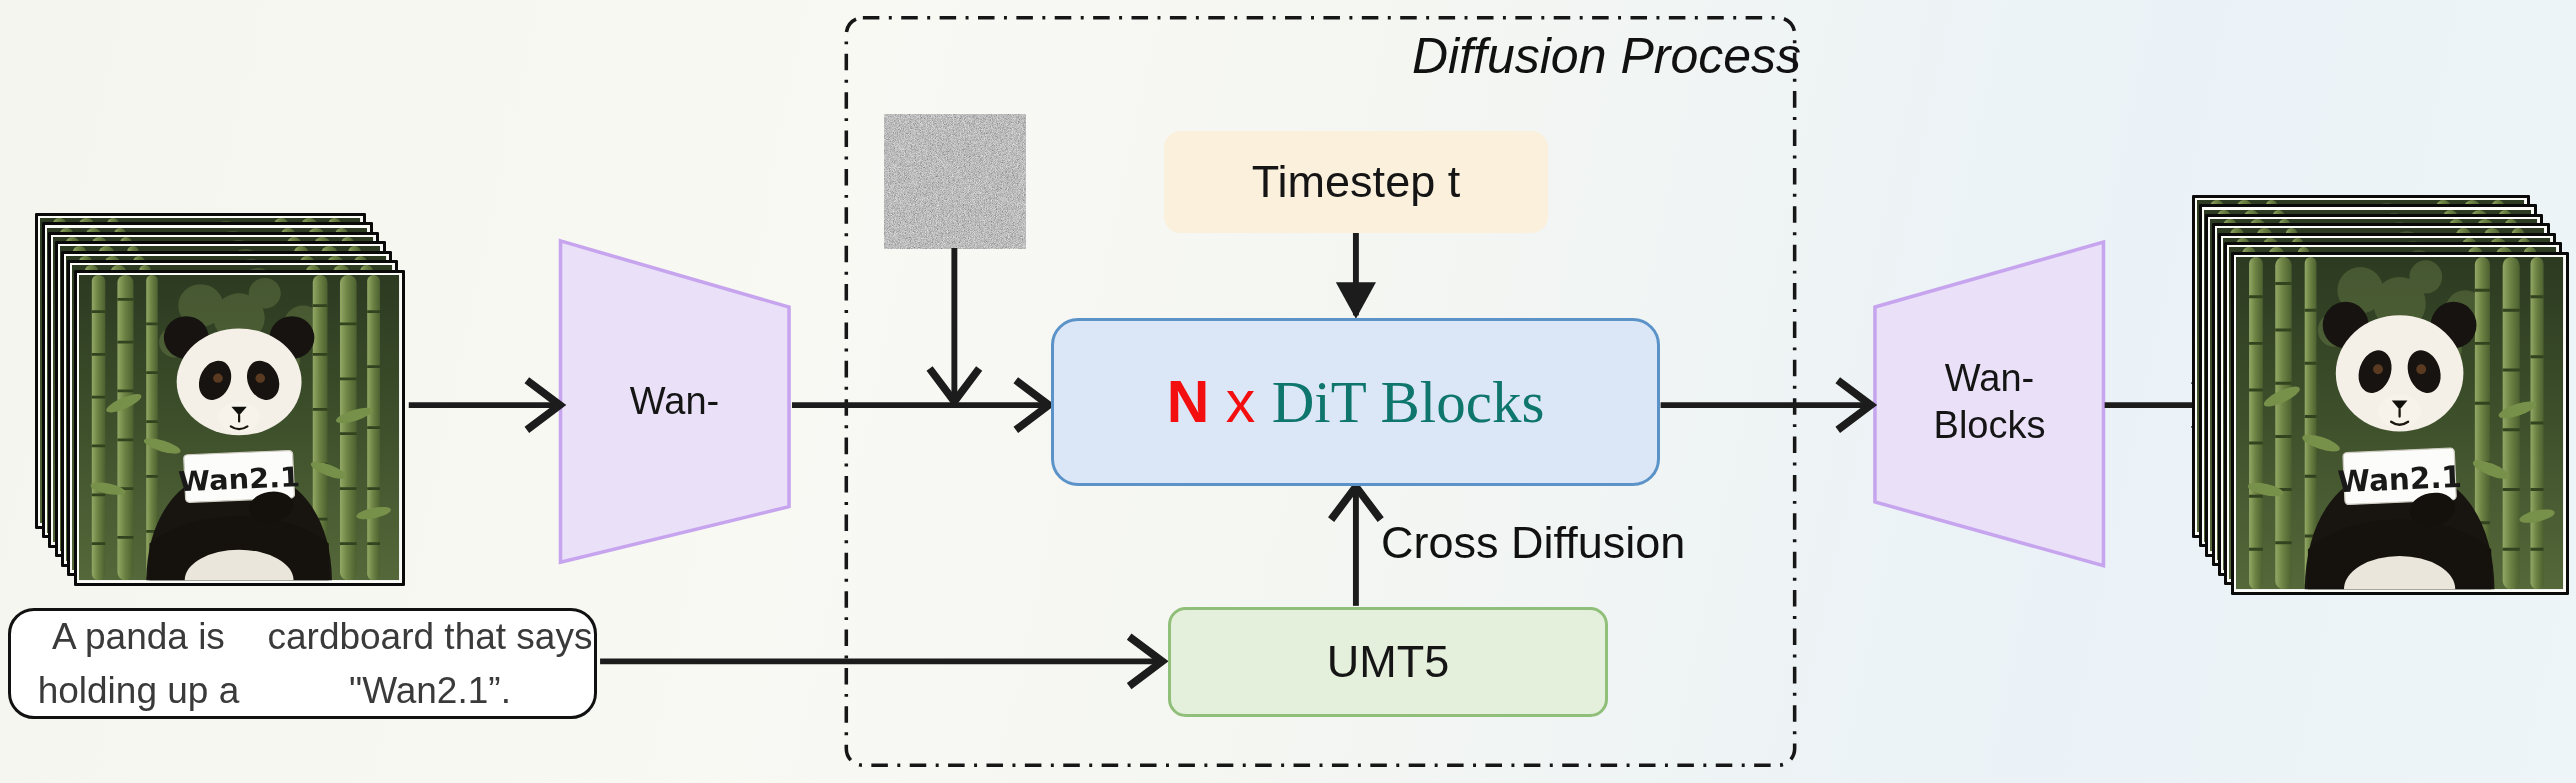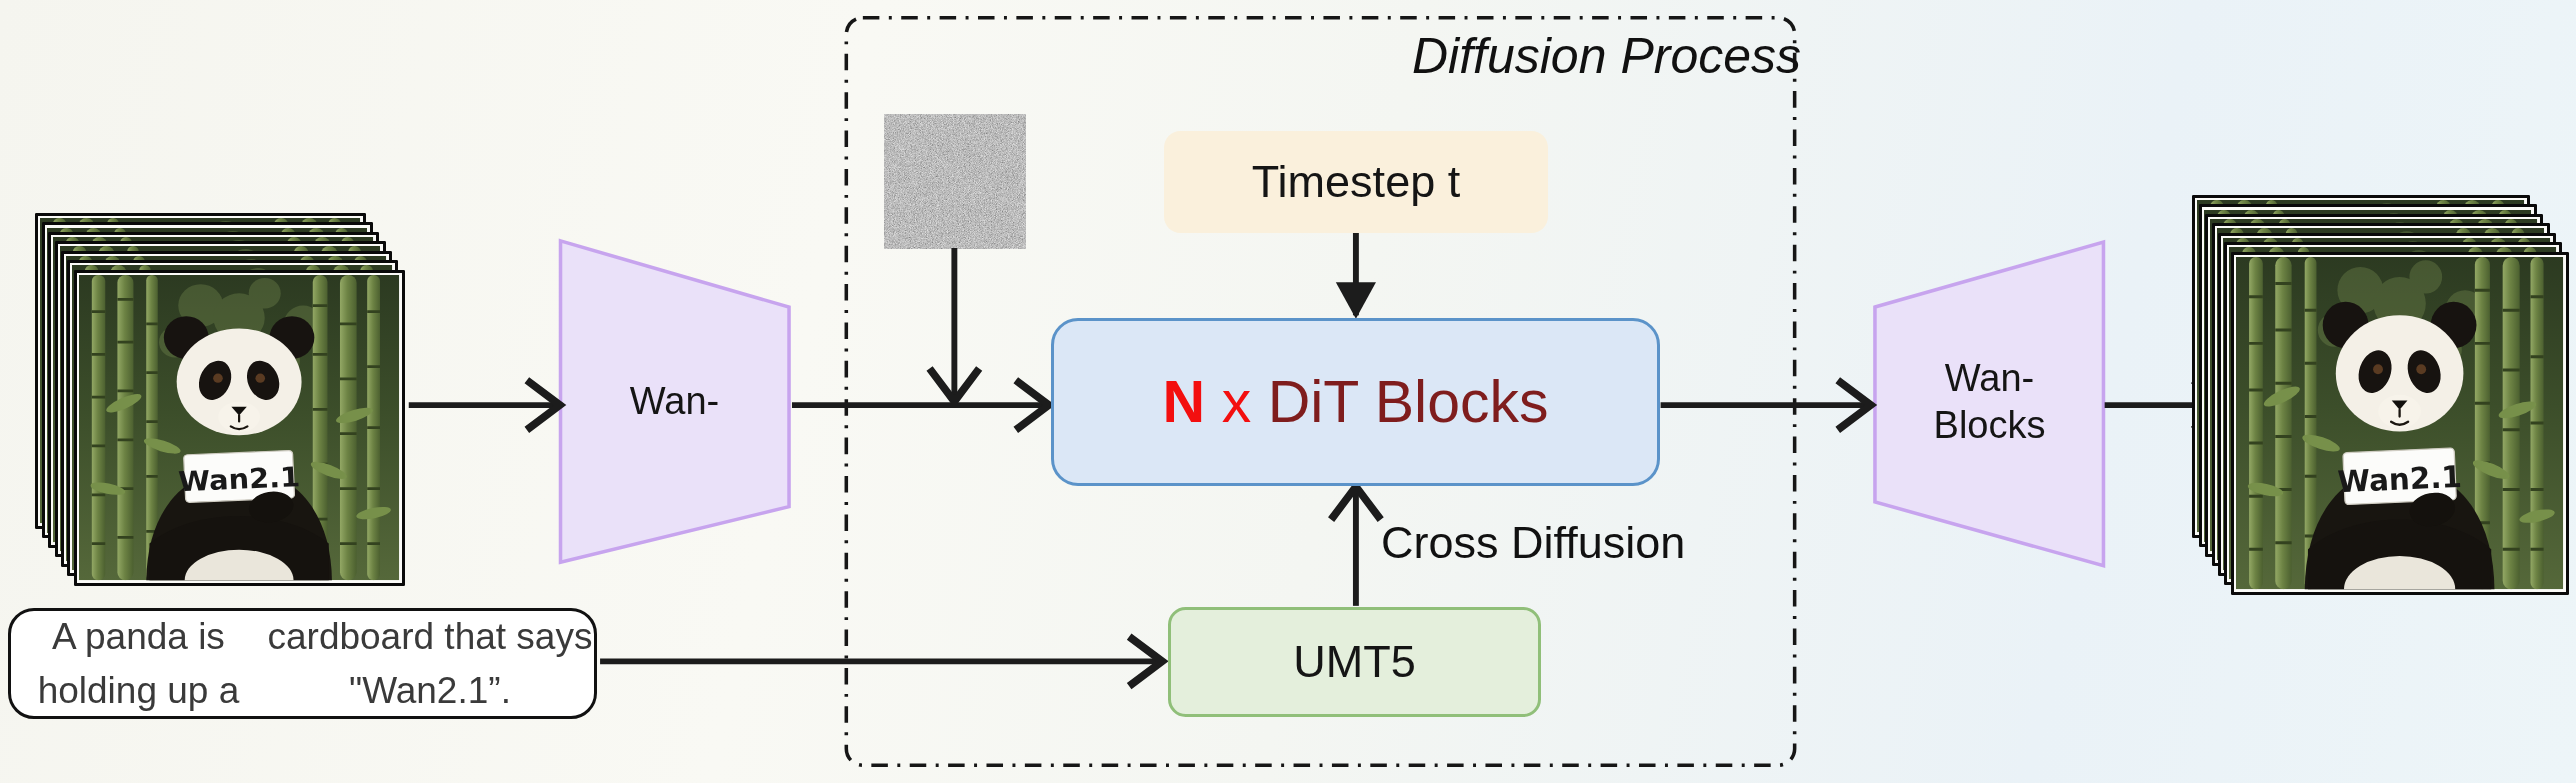--- a/index.html
+++ b/index.html
@@ -9,22 +9,22 @@
     font-family:"Liberation Sans","DejaVu Sans",sans-serif;color:#151515;
   }
   svg.overlay{position:absolute;left:0;top:0;z-index:1;}
   .shaft{stroke:#1c1c1c;stroke-width:10;fill:none;}
   .chev{stroke:#1c1c1c;stroke-width:13;fill:none;stroke-linejoin:miter;}
   .box{position:absolute;z-index:2;display:flex;align-items:center;justify-content:center;box-sizing:border-box;}
   .timestep{left:1164px;top:131px;width:384px;height:102px;background:#faf0dc;border-radius:16.5px;font-size:45px;}
   .dit{left:1051px;top:318px;width:609px;height:168px;background:#dbe7f6;border:3px solid #5b93c9;border-radius:27px;font-size:59px;}
   .dit .n{color:#f30f0f;font-weight:700;}
   .dit .x{color:#f30f0f;font-weight:400;padding:0 16.5px;}
-  .dit .lbl{color:#7f1d1d;}
-  .umt5{left:1168px;top:607px;width:373px;height:110px;background:#e4efdc;border:3px solid #90bf79;border-radius:17.7px;font-size:45px;}
+  .dit .lbl{color:#0f766e;font-family:Liberation Serif, serif;}
+  .umt5{left:1168px;top:607px;width:440px;height:110px;background:#e4efdc;border:3px solid #90bf79;border-radius:17.7px;font-size:45px;}
   .promptbox{left:8.3px;top:608px;width:589px;height:111px;background:#ffffff;border:3.5px solid #111111;border-radius:26px;
     flex-direction:row;font-size:37px;line-height:1.45;color:#3a3a3a;text-align:center;}
   .vaelabel{flex-direction:column;font-size:38px;line-height:1.22;background:transparent;z-index:3;text-align:center;}
   .enc{left:560px;top:248px;width:229px;height:307px;}
   .dec{left:1875px;top:248px;width:229px;height:307px;}
   .difflabel{position:absolute;left:1364px;top:27px;width:437px;z-index:3;font-size:50px;font-style:italic;text-align:right;color:#111;}
   .crossatt{position:absolute;left:1381px;top:517px;z-index:3;font-size:45px;color:#111;}
   .stack{position:absolute;z-index:2;}
   .stack-left{left:35px;top:213px;width:413px;height:413px;}
   .stack-right{left:2192px;top:195px;width:390px;height:413px;}

